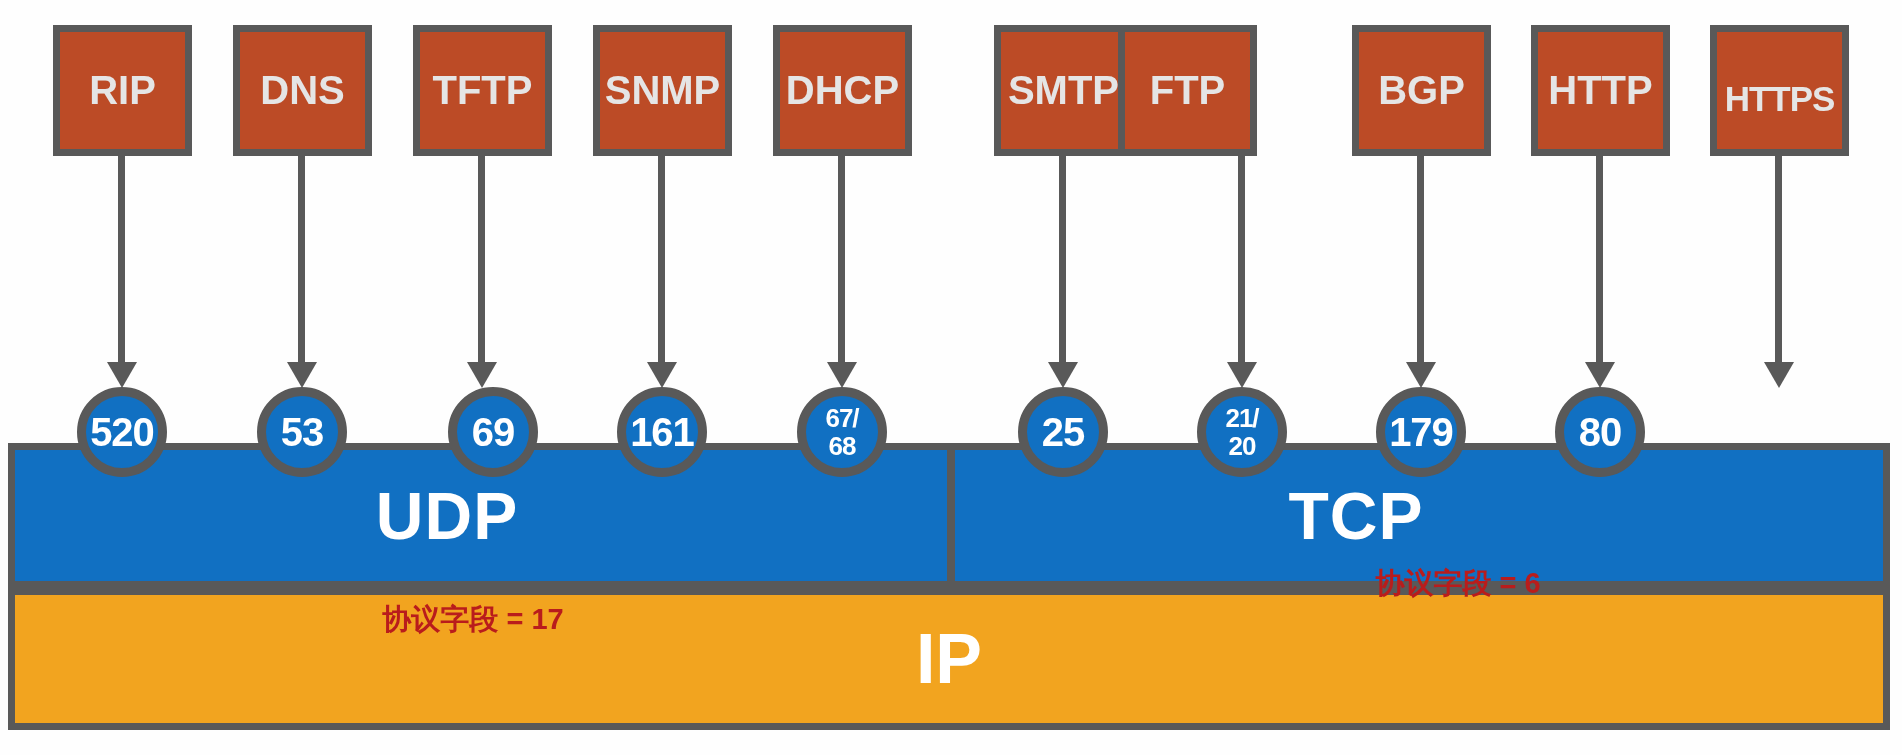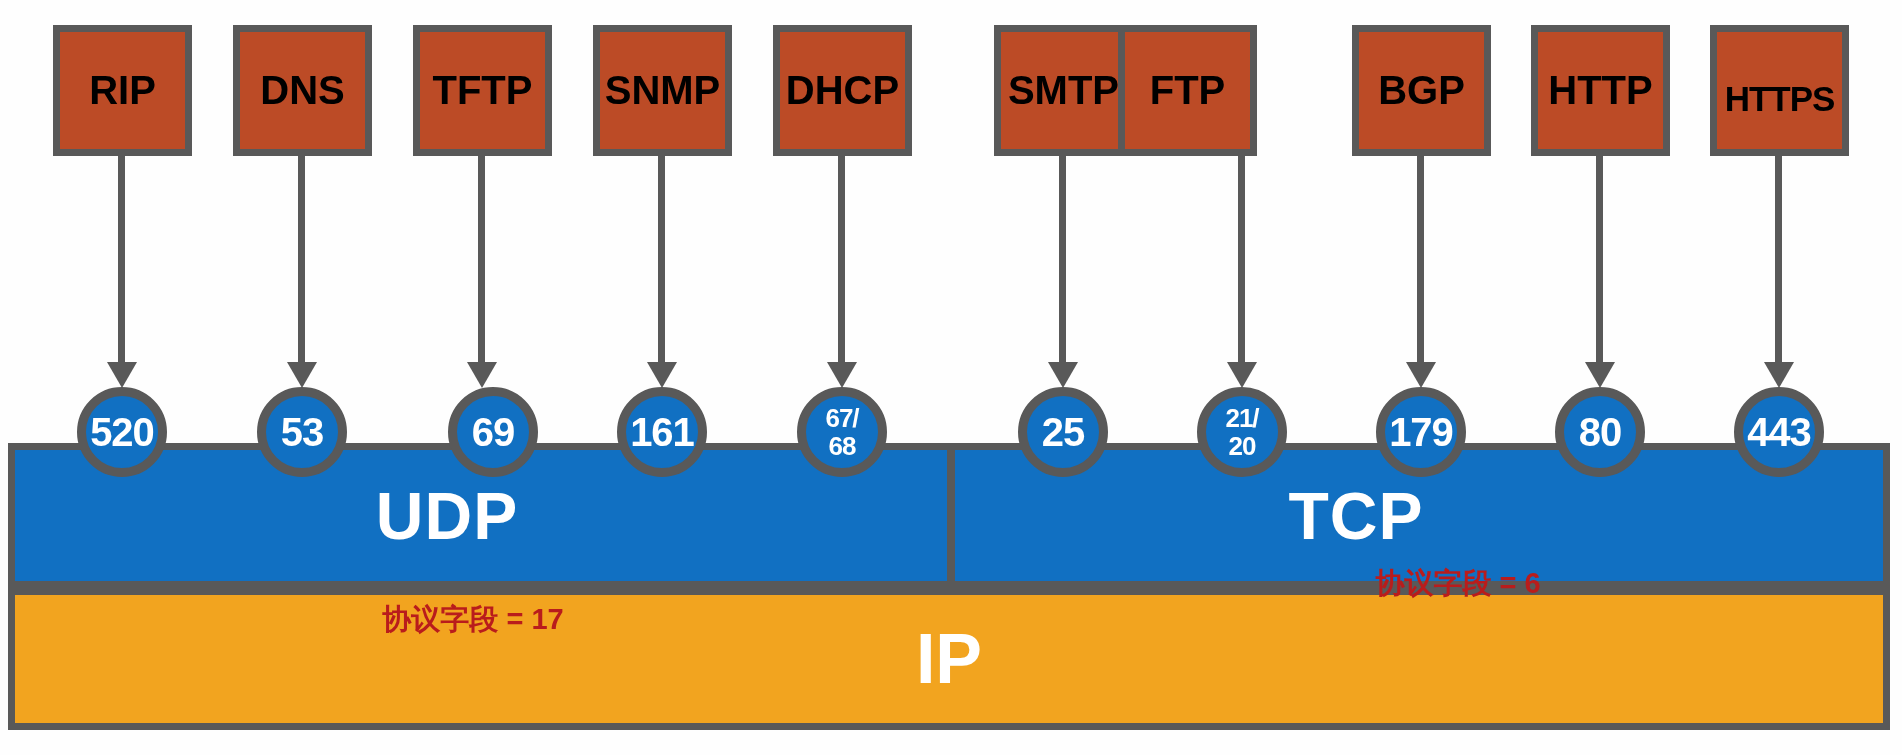--- a/index.html
+++ b/index.html
@@ -3,21 +3,21 @@
 <meta charset="utf-8">
 <style>
   html,body{margin:0;padding:0;background:#ffffff;}
   .canvas{position:relative;width:1902px;height:755px;background:#fefefe;overflow:hidden;
           font-family:"Liberation Sans","DejaVu Sans",sans-serif;}
   .abs{position:absolute;}
   
   .proto-box{width:139px;height:131px;top:25px;background:var(--protocol-box,#bc4b26);
              border:7px solid var(--outline,#595959);box-sizing:border-box;
              display:flex;align-items:center;justify-content:center;z-index:2;}
-  .proto-label{color:#000000;font-weight:bold;font-size:40px;white-space:nowrap;}
+  .proto-label{color:#e5e5e5;font-weight:bold;font-size:40px;white-space:nowrap;}
   .proto-label.tight{font-size:35px;letter-spacing:-1px;margin-top:16px;}
   
   .arrow-line{width:7px;top:156px;height:206px;background:var(--outline,#595959);z-index:1;}
   .arrow-head{width:0;height:0;top:362px;border-left:15px solid transparent;
               border-right:15px solid transparent;border-top:26px solid var(--outline,#595959);z-index:1;}
   
   .port-circle{width:90px;height:90px;top:387px;border-radius:50%;
                background:var(--transport-bar,#1170c2);border:9px solid var(--outline,#595959);
                box-sizing:border-box;display:flex;flex-direction:column;align-items:center;
                justify-content:center;z-index:5;color:#ffffff;font-weight:bold;}
@@ -133,17 +133,14 @@
   <div class="abs arrow-head" style="left:1585px"></div>
   <div class="abs port-circle" style="left:1555px">
     <span class="port-single">80</span>
   </div>
 
   <div class="abs proto-box" style="left:1710px">
     <span class="proto-label tight">HTTPS</span>
   </div>
   <div class="abs arrow-line" style="left:1775px"></div>
   <div class="abs arrow-head" style="left:1764px"></div>
-  <div class="abs port-circle" style="left:1734px">
-    <span class="port-single">443</span>
-  </div>
 
 </div>
 
 </body></html>

